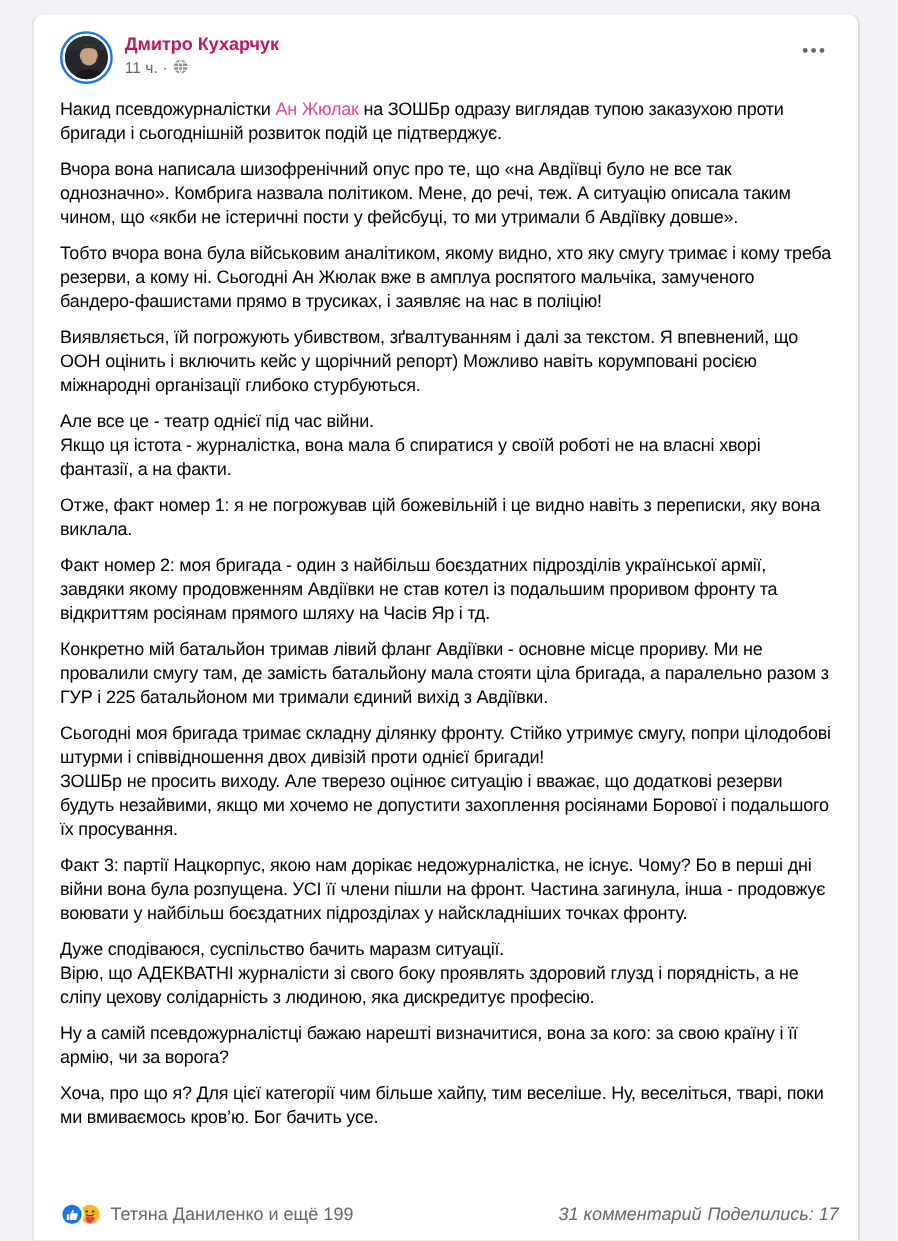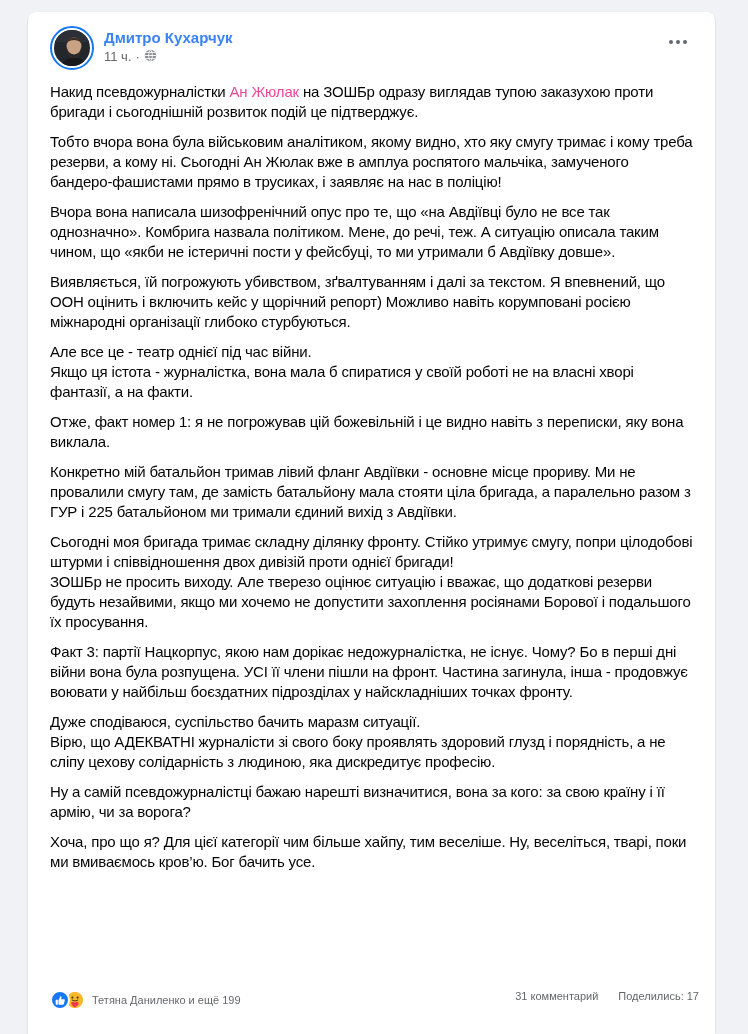--- a/index.html
+++ b/index.html
@@ -18,51 +18,51 @@
     box-shadow:0 1px 2px rgba(0,0,0,.18);
   }
   
   .header { display:flex; align-items:flex-start; padding:14px 16px 2px 22px; position:relative; }
   .avatar-ring {
     width:44px; height:44px; border-radius:50%;
     border:2px solid #1877f2; padding:2px; flex:0 0 auto; cursor:pointer;
   }
   .avatar { width:100%; height:100%; border-radius:50%; overflow:hidden; display:block; }
   .head-text { margin-left:10px; padding-top:2px; }
-  .author { font-size:15px; font-weight:700; color:#3b82f6; line-height:19px; cursor:pointer; }
+  .author { font-size:15px; font-weight:700; color:#be185d; line-height:19px; cursor:pointer; }
   .meta { display:flex; gap:4px; margin-top:2px; font-size:13px; color:#65676b; line-height:16px; }
   .dot-sep { font-size:13px; color:#65676b; }
   .more-btn {
     position:absolute; right:22px; top:22px;
     display:flex; gap:3px; align-items:center; cursor:pointer; padding:6px;
   }
   .more-btn i { width:4px; height:4px; border-radius:50%; background:#606770; display:block; }
   
   .content {
     padding:10px 22px 0 22px;
     font-size:15px; line-height:20px; letter-spacing:-0.18px;
     color:#050505;
   }
   .content p { margin:0 0 10px 0; white-space:pre-line; }
   a.mention { color:#ec4899; text-decoration:none; cursor:pointer; }
   
   .footer {
-    position:absolute; left:22px; right:16px; bottom:24px;
-    display:flex; justify-content:space-between; 
-    font-size:11px; color:#65676b;
+    position:absolute; left:22px; right:16px; bottom:12px;
+    display:flex; justify-content:space-between; align-items:center;
+    font-size:15px; color:#65676b;
   }
   .reactions { display:flex; align-items:center; cursor:pointer; }
   .rx-badge {
     width:20px; height:20px; border-radius:50%;
     border:2px solid #fff; display:flex; align-items:center; justify-content:center;
   }
   .rx-like { background:#1877f2; z-index:2; }
   .rx-care { background:#f7b928; margin-left:-5px; z-index:1; position:relative; overflow:hidden; }
   .rx-summary { margin-left:7px; color:#65676b; }
-  .stats { display:flex; gap:20px; }
+  .stats { display:flex; gap:5px;font-style:italic; }
   .stats span { cursor:pointer; }
 </style>
 </head>
 <body>
 
 <div class="card">
 
   <div class="header">
     <div class="avatar-ring">
       <span class="avatar">
@@ -91,26 +91,27 @@
     </div>
     <div class="more-btn" aria-label="More options">
       <i></i>
         <i></i>
         <i></i>
     </div>
   </div>
 
   <div class="content">
     <p><span>Накид псевдожурналістки </span><a class="mention">Ан Жюлак</a><span> на ЗОШБр одразу виглядав тупою заказухою проти бригади і сьогоднішній розвиток подій це підтверджує.</span></p>
+    <p>Вчора вона написала шизофренічний опус про те, що «на Авдіївці було не все так однозначно». Комбрига назвала політиком. Мене, до речі, теж.  А ситуацію описала таким чином, що «якби не істеричні пости у фейсбуці, то ми утримали б Авдіївку довше».</p>
     <p>Тобто вчора вона була військовим аналітиком, якому видно, хто яку смугу тримає і кому треба резерви, а кому ні. Сьогодні Ан Жюлак вже в амплуа роспятого мальчіка, замученого бандеро-фашистами прямо в трусиках, і заявляє на нас в поліцію!</p>
-    <p>Вчора вона написала шизофренічний опус про те, що «на Авдіївці було не все так однозначно». Комбрига назвала політиком. Мене, до речі, теж.  А ситуацію описала таким чином, що «якби не істеричні пости у фейсбуці, то ми утримали б Авдіївку довше».</p>
     <p>Виявляється, їй погрожують убивством, зґвалтуванням і далі за текстом. Я впевнений, що ООН оцінить і включить кейс у щорічний репорт) Можливо навіть корумповані росією міжнародні організації глибоко стурбуються.</p>
     <p>Але все це - театр однієї під час війни.
 Якщо ця істота - журналістка, вона мала б спиратися у своїй роботі не на власні хворі фантазії, а на факти.</p>
     <p>Отже, факт номер 1: я не погрожував цій божевільній і це видно навіть з переписки, яку вона виклала.</p>
+    <p>Факт номер 2: моя бригада - один з найбільш боєздатних підрозділів української армії, завдяки якому продовженням Авдіївки не став котел із подальшим проривом фронту та відкриттям росіянам прямого шляху на Часів Яр і тд.</p>
     <p>Конкретно мій батальйон тримав лівий фланг Авдіївки - основне місце прориву. Ми не провалили смугу там, де замість батальйону мала стояти ціла бригада, а паралельно разом з ГУР і 225 батальйоном ми тримали єдиний вихід з Авдіївки.</p>
     <p>Сьогодні моя бригада тримає складну ділянку фронту. Стійко утримує смугу, попри цілодобові штурми і співвідношення двох дивізій проти однієї бригади!
 ЗОШБр  не просить виходу. Але тверезо оцінює ситуацію і вважає, що додаткові резерви будуть незайвими, якщо ми хочемо не допустити захоплення росіянами Борової і подальшого їх просування.</p>
     <p>Факт 3: партії Нацкорпус, якою нам дорікає недожурналістка, не існує. Чому? Бо в перші дні війни вона була розпущена. УСІ її члени пішли на фронт. Частина загинула, інша - продовжує воювати у найбільш боєздатних підрозділах у найскладніших точках фронту.</p>
     <p>Дуже сподіваюся, суспільство бачить маразм ситуації.
 Вірю, що АДЕКВАТНІ журналісти зі свого боку проявлять здоровий глузд і порядність, а не сліпу цехову солідарність з людиною, яка дискредитує професію.</p>
     <p>Ну а самій псевдожурналістці бажаю нарешті визначитися, вона за кого: за свою країну і її армію, чи за ворога?</p>
     <p>Хоча, про що я? Для цієї категорії чим більше хайпу, тим веселіше. Ну, веселіться, тварі, поки ми вмиваємось кров’ю. Бог бачить усе.</p>
   </div>
 

